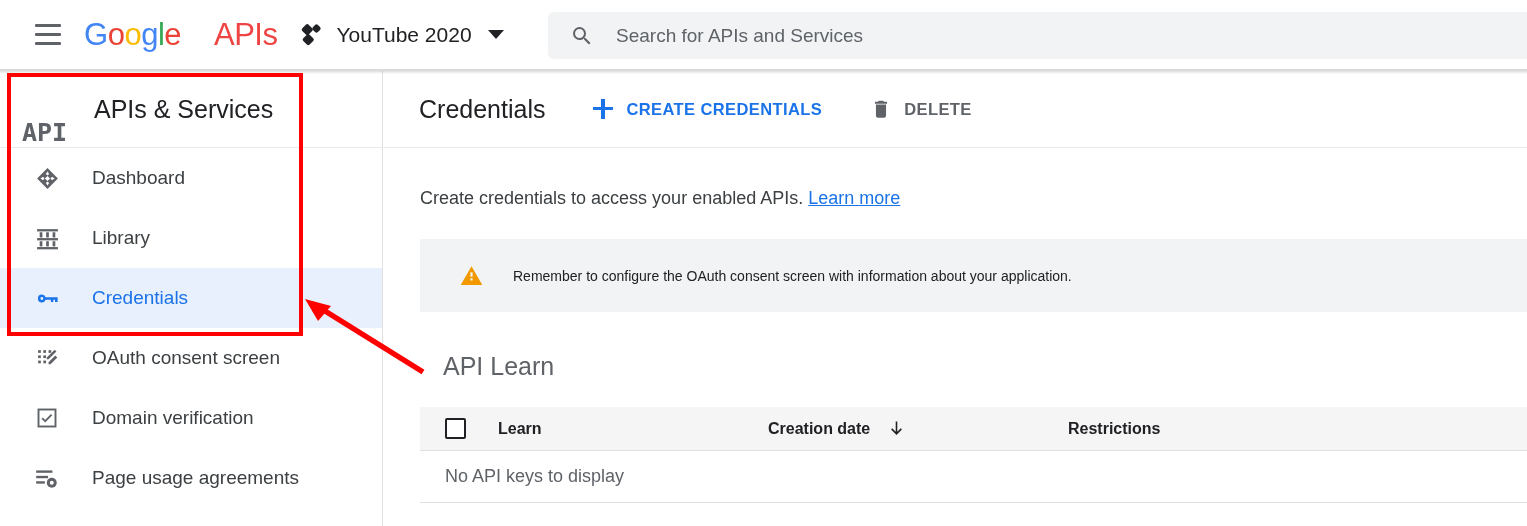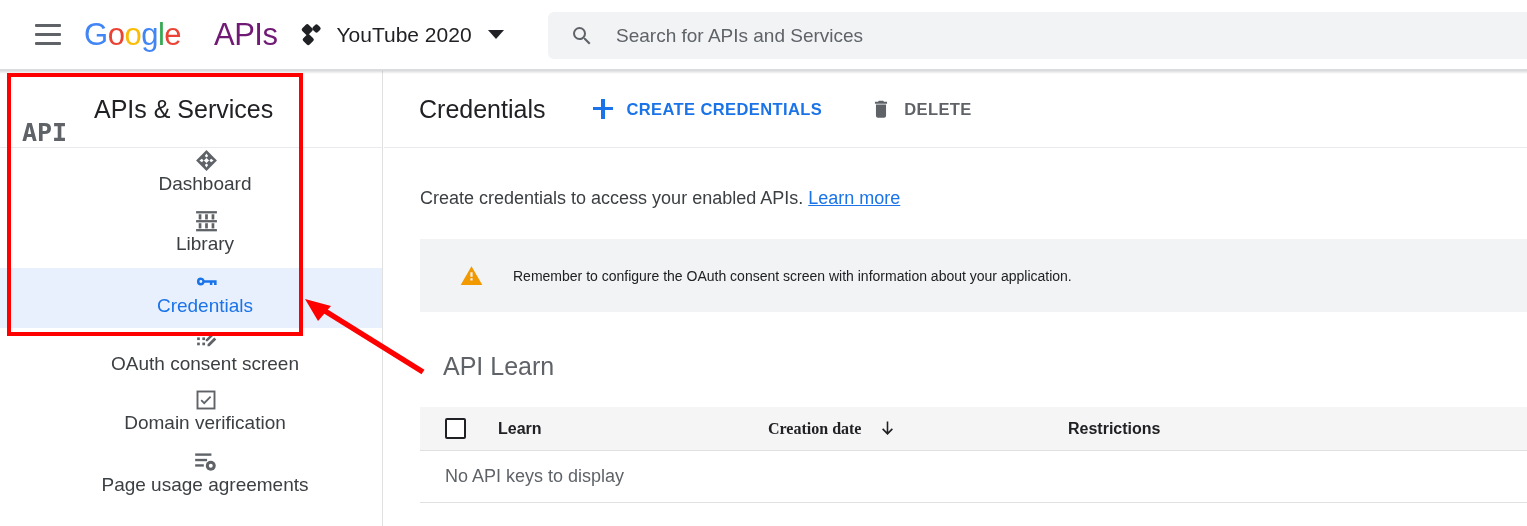--- a/index.html
+++ b/index.html
@@ -47,21 +47,21 @@
     white-space: nowrap;
     gap: 24px;
   }
   .brand .g-logo { font-size: 31px; font-weight: 400; }
   .brand .g-logo .c1 { color:#4285F4; }
   .brand .g-logo .c2 { color:#EA4335; }
   .brand .g-logo .c3 { color:#FBBC05; }
   .brand .g-logo .c4 { color:#4285F4; }
   .brand .g-logo .c5 { color:#34A853; }
   .brand .g-logo .c6 { color:#EA4335; }
-  .brand .apis-word { color:#701a75; margin-left: 9px; font-size: 31px; }
+  .brand .apis-word { color:#ef4444; margin-left: 9px; font-size: 31px; }
 
   .project-chip {
     display: flex; align-items: center;
     margin-left: 26px;
     cursor: pointer;
     white-space: nowrap;
   }
   .proj-dots { position: relative; width: 24px; height: 22px; margin-right: 9px; flex:0 0 auto; }
   .proj-dots i {
     position: absolute; display:block;
@@ -125,21 +125,20 @@
   }
   .sidebar-title {
     font-size: 25px; color: #202124; margin-left: 16px;
   }
 
   .nav-item {
     height: 60px;
     display: flex; align-items: center;
     cursor: pointer;
     color: #3c4043;
-    flex-direction: column;
   }
   .nav-item.active { background: #e8f0fe; }
   .nav-item .nav-ico {
     width: 34px; margin-left: 30px;
     display:flex; align-items:center; justify-content:center;
     flex: 0 0 auto;
   }
   .nav-item .nav-label {
     margin-left: 28px;
     font-size: 19px;
@@ -223,21 +222,21 @@
   .cbox {
     width: 21px; height: 21px;
     border: 2.5px solid #202124;
     border-radius: 2px;
     margin-left: 25px;
     flex: 0 0 auto;
     cursor: pointer;
     background: #fff;
   }
   .th-name { margin-left: 32px; width: 270px; }
-  .th-date { width: 300px; display:flex; align-items:center; cursor:pointer;font-family:Liberation Serif, serif; }
+  .th-date { width: 300px; display:flex; align-items:center; cursor:pointer; }
   .sort-arrow { margin-left: 17px; display:flex; }
   .th-restrict { width: 270px; }
 
   .trow {
     height: 52px;
     display: flex; align-items: center;
     border-bottom: 1px solid #e0e0e0;
     background: #fff;
   }
   .empty-msg {

